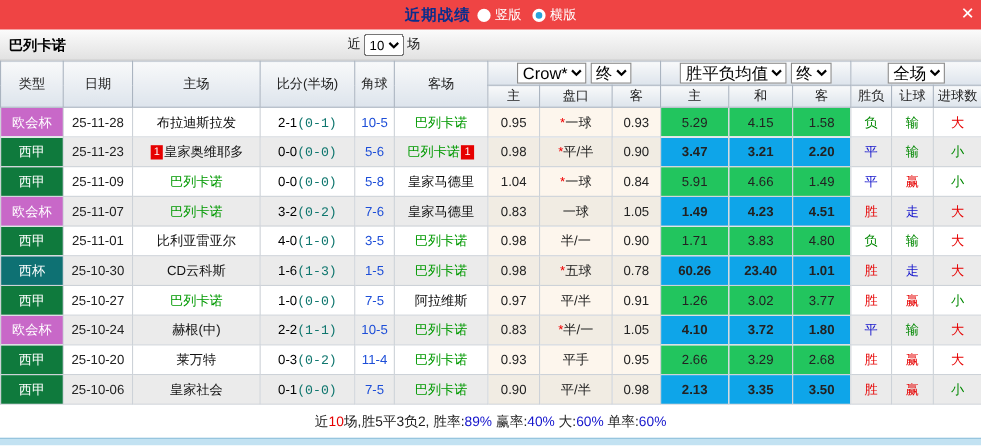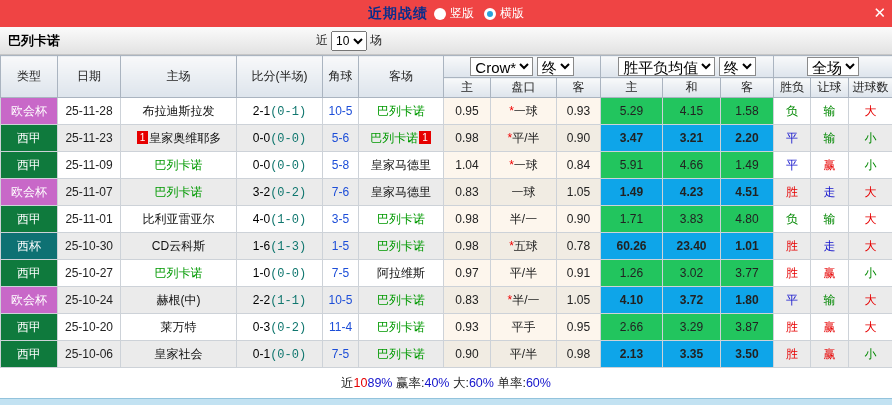--- a/index.html
+++ b/index.html
@@ -297,21 +297,21 @@
     <td>25-10-20</td>
     <td><span class="opp-team">莱万特</span></td>
     <td><span class="ft">0-3</span><span class="ht">(0-2)</span></td>
     <td class="corners">11-4</td>
     <td><span class="self-team">巴列卡诺</span></td>
     <td class="col-crow">0.93</td>
     <td class="col-crow"><span>平手</span></td>
     <td class="col-crow">0.95</td>
     <td class="col-avg">2.66</td>
     <td class="col-avg">3.29</td>
-    <td class="col-avg">3.87</td>
+    <td class="col-avg">2.68</td>
     <td class="c-red">胜</td>
     <td class="c-red">赢</td>
     <td class="c-red">大</td>
   </tr>
       <tr class="even">
     <td class="type-cell t-green">西甲</td>
     <td>25-10-06</td>
     <td><span class="opp-team">皇家社会</span></td>
     <td><span class="ft">0-1</span><span class="ht">(0-0)</span></td>
     <td class="corners">7-5</td>
@@ -325,20 +325,21 @@
     <td class="c-red">胜</td>
     <td class="c-red">赢</td>
     <td class="c-green">小</td>
   </tr>
     </tbody>
 </table>
 
 <div class="footer" id="footer">
     <span style="white-space: pre;">近</span>
     <span class="c-red" style="white-space: pre;">10</span>
+    <span style="white-space: pre;">场,胜5平3负2, 胜率:</span>
     <span class="c-blue" style="white-space: pre;">89%</span>
     <span style="white-space: pre;"> 赢率:</span>
     <span class="c-blue" style="white-space: pre;">40%</span>
     <span style="white-space: pre;"> 大:</span>
     <span class="c-blue" style="white-space: pre;">60%</span>
     <span style="white-space: pre;"> 单率:</span>
     <span class="c-blue" style="white-space: pre;">60%</span>
   </div>
 <div class="bottombar"></div>
 

